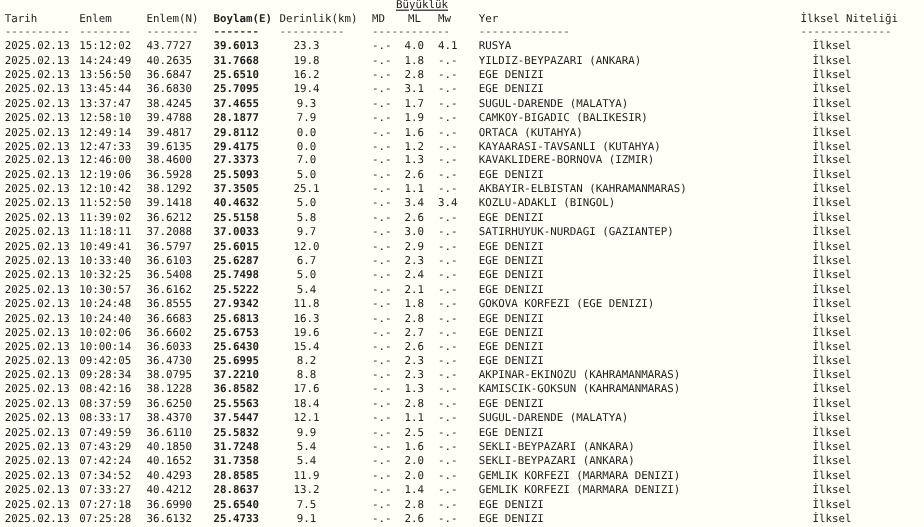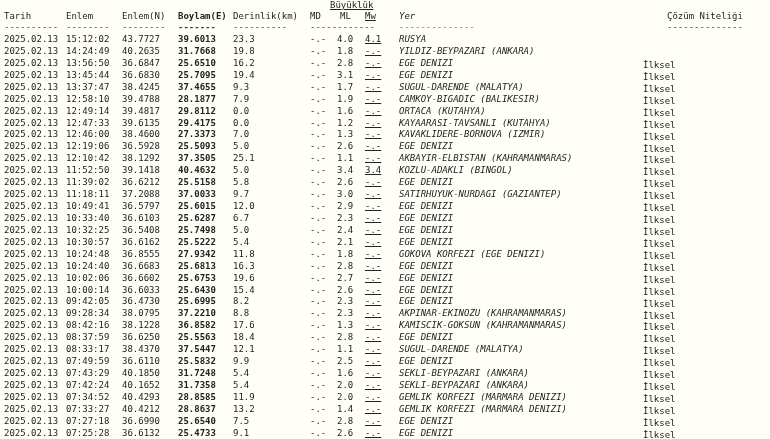--- a/index.html
+++ b/index.html
@@ -10,48 +10,48 @@
     font-size:9px; color:#222;
     position:relative;
   }
   .line { position:absolute; left:0; height:12px; line-height:12px; white-space:pre; width:770px; }
   .c { position:absolute; top:0; white-space:pre; }
   .c-tarih { left:4px; }
   .c-saat { left:66px; }
   .c-enlem { left:122px; }
   .c-boylam { left:178px;font-weight:bold; }
   .c-derin { left:233px; width:60px; }
-  .c-derin-v { left:233px; width:45px; text-align:left; }
+  .c-derin-v { left:233px; width:45px; text-align:center; }
   .c-md { left:310px; }
   .c-ml { left:337px; }
-  .c-mw { left:365px;text-decoration:underline; }
-  .c-yer { left:399px;font-style:italic; }
+  .c-mw { left:365px; }
+  .c-yer { left:399px; }
   .c-coz { left:667px; }
-  .c-coz-v { left:643px;margin-top:26px; }
+  .c-coz-v { left:677px; }
   .dash { color:#444; letter-spacing:0; }
   .group { left:330px;text-decoration:underline; }
 </style>
 </head>
 <body>
 
 <div class="line" style="top:-1px;">
   <span class="c group">Büyüklük</span>
 </div>
 
 <div class="line" style="top:10px;">
   <span class="c c-tarih">Tarih</span>
   <span class="c c-saat">Enlem</span>
   <span class="c c-enlem">Enlem(N)</span>
   <span class="c c-boylam">Boylam(E)</span>
   <span class="c c-derin">Derinlik(km)</span>
   <span class="c c-md">MD</span>
   <span class="c c-ml" style="left:340px;">ML</span>
   <span class="c c-mw">Mw</span>
   <span class="c c-yer">Yer</span>
-  <span class="c c-coz">Çözüm Niteliği</span>
+  <span class="c c-coz">İlksel Niteliği</span>
 </div>
 
 <div class="line dash" style="top:21px;">
   <span class="c c-tarih">----------</span>
   <span class="c c-saat">--------</span>
   <span class="c c-enlem">--------</span>
   <span class="c c-boylam">-------</span>
   <span class="c c-derin">----------</span>
   <span class="c c-md">------------</span>
   <span class="c c-yer">--------------</span>

